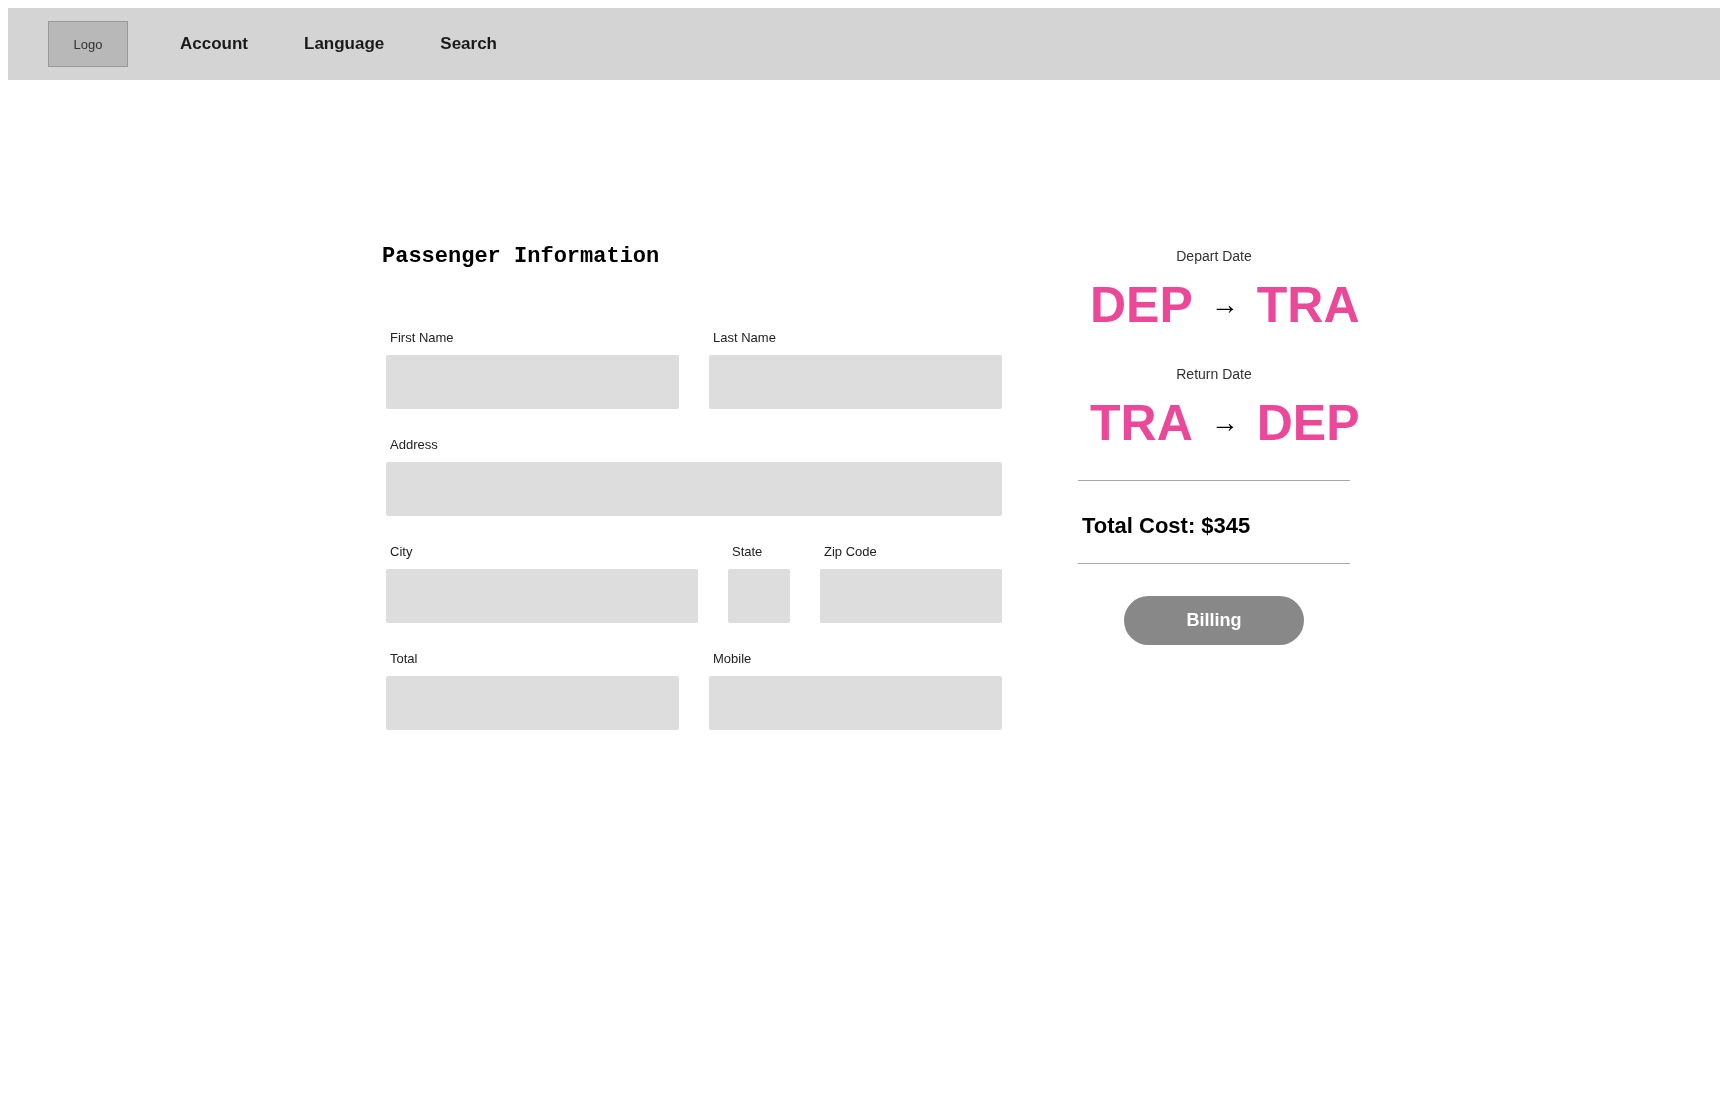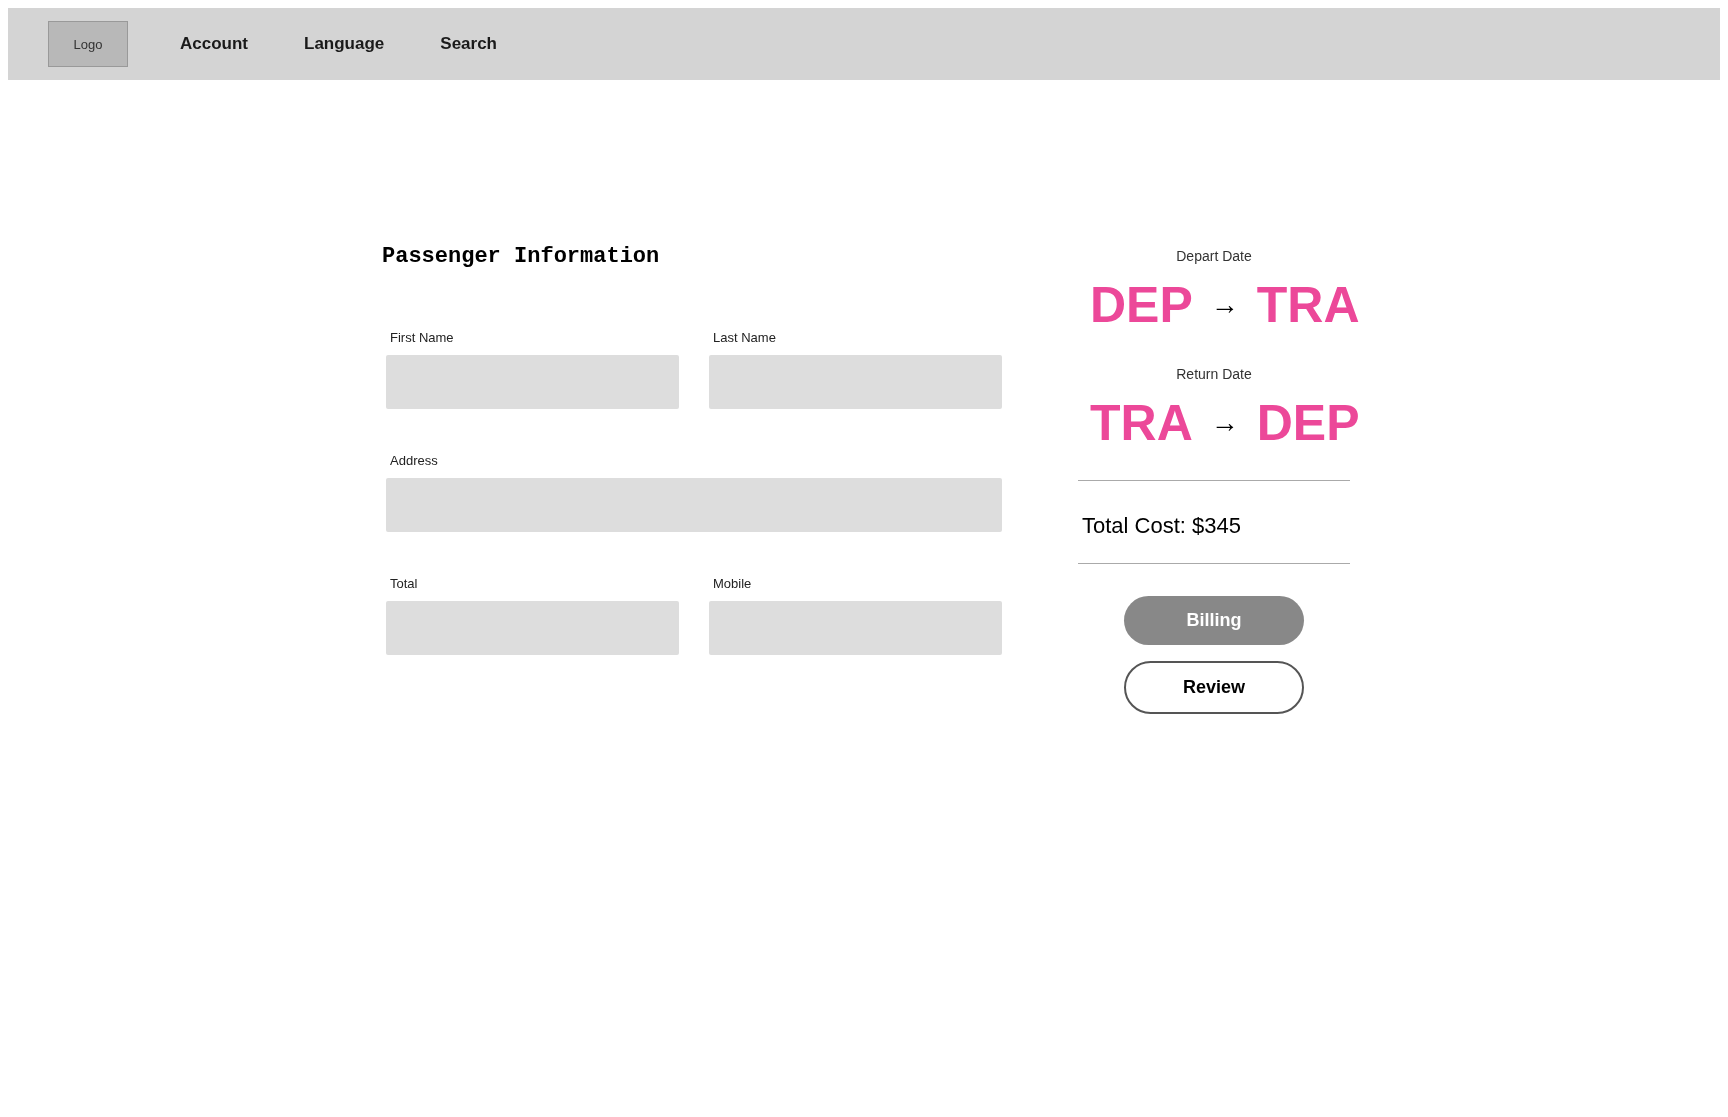--- a/index.html
+++ b/index.html
@@ -48,21 +48,21 @@
     }
     .section-title {
       font-size: 22px;
       font-weight: bold;
       margin-bottom: 45px;
       font-family: Liberation Mono, monospace;
     }
     .form-row {
       display: flex;
       gap: 22px;
-      margin-bottom: 24px;
+      margin-bottom: 8px;
     }
     .field-group {
       display: flex;
       flex-direction: column;
       flex: 1;
     }
     .field-group.full { flex: 1 1 100%; }
     .field-group.state { flex: 0 0 70px; }
     .field-group.zip { flex: 0 0 190px; }
     .field-group.half { flex: 1; }
@@ -110,21 +110,21 @@
       font-weight: bold;
       color: #000;
     }
     .divider {
       border: none;
       border-top: 1px solid #aaa;
       margin: 20px 0;
     }
     .total-cost {
       font-size: 22px;
-      font-weight: normal;
+      font-weight: bold;
       margin-bottom: 8px;
     }
     .billing-btn {
       display: block;
       width: 180px;
       margin: 24px auto 16px auto;
       background: #888;
       color: #ffffff;
       border: none;
       border-radius: 30px;
@@ -177,20 +177,34 @@
       </div>
     </div>
 
     <div class="form-row">
       <div class="field-group full">
         <label class="field-label">Address</label>
         <input class="field-input" type="text" style="">
       </div>
     </div>
 
+    <div class="form-row">
+      <div class="field-group">
+        <label class="field-label">City</label>
+        <input class="field-input" type="text" style="">
+      </div>
+      <div class="field-group state">
+        <label class="field-label">State</label>
+        <input class="field-input" type="text" style="">
+      </div>
+      <div class="field-group zip">
+        <label class="field-label">Zip Code</label>
+        <input class="field-input" type="text" style="">
+      </div>
+    </div>
 
     <div class="form-row">
       <div class="field-group half">
         <label class="field-label">Total</label>
         <input class="field-input" type="email" style="">
       </div>
       <div class="field-group half">
         <label class="field-label">Mobile</label>
         <input class="field-input" type="tel" style="">
       </div>
@@ -217,16 +231,15 @@
       </div>
     </div>
 
     <hr class="divider">
 
     <div class="total-cost">Total Cost: $345</div>
 
     <hr class="divider">
 
     <button class="billing-btn">Billing</button>
-    <button class="review-btn">Review</button>
   </div>
 
 </div>
 
 </body></html>

